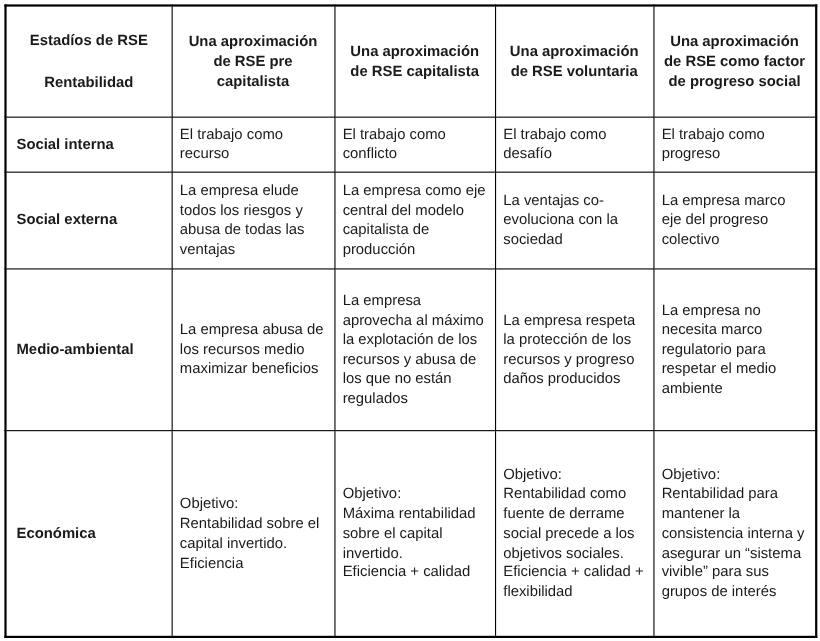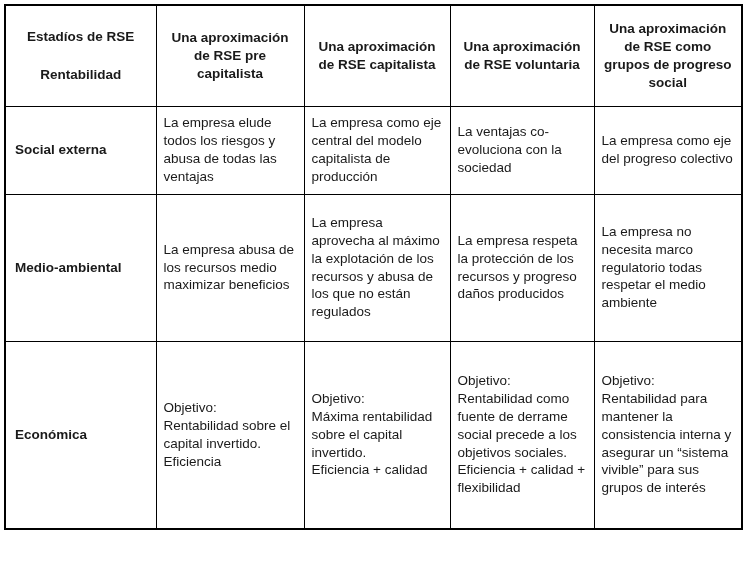--- a/index.html
+++ b/index.html
@@ -62,37 +62,44 @@
   <thead>
     <tr class="r-head">
       <th>
         <div>Estadíos de RSE</div>
         <div class="corner-gap"></div>
         <div>Rentabilidad</div>
       </th>
       <th>Una aproximación de RSE pre capitalista</th>
       <th>Una aproximación de RSE capitalista</th>
       <th>Una aproximación de RSE voluntaria</th>
-      <th>Una aproximación de RSE como grupos de progreso social</th>
+      <th>Una aproximación de RSE como factor de progreso social</th>
     </tr>
   </thead>
   <tbody>
+    <tr class="r-0">
+      <th class="rowlabel">Social interna</th>
+      <td>El trabajo como recurso</td>
+      <td>El trabajo como conflicto</td>
+      <td>El trabajo como desafío</td>
+      <td>El trabajo como progreso</td>
+    </tr>
     <tr class="r-1">
       <th class="rowlabel">Social externa</th>
       <td>La empresa elude todos los riesgos y abusa de todas las ventajas</td>
       <td>La empresa como eje central del modelo capitalista de producción</td>
       <td>La ventajas co-evoluciona con la sociedad</td>
-      <td>La empresa como eje del progreso colectivo</td>
+      <td>La empresa marco eje del progreso colectivo</td>
     </tr>
     <tr class="r-2">
       <th class="rowlabel">Medio-ambiental</th>
       <td>La empresa abusa de los recursos medio maximizar beneficios</td>
       <td>La empresa aprovecha al máximo la explotación de los recursos y abusa de los que no están regulados</td>
       <td>La empresa respeta la protección de los recursos y progreso daños producidos</td>
-      <td>La empresa no necesita marco regulatorio todas respetar el medio ambiente</td>
+      <td>La empresa no necesita marco regulatorio para respetar el medio ambiente</td>
     </tr>
     <tr class="r-3">
       <th class="rowlabel">Económica</th>
       <td>Objetivo:
 Rentabilidad sobre el capital invertido.
 Eficiencia</td>
       <td>Objetivo:
 Máxima rentabilidad sobre el capital invertido.
 Eficiencia + calidad</td>
       <td>Objetivo:

